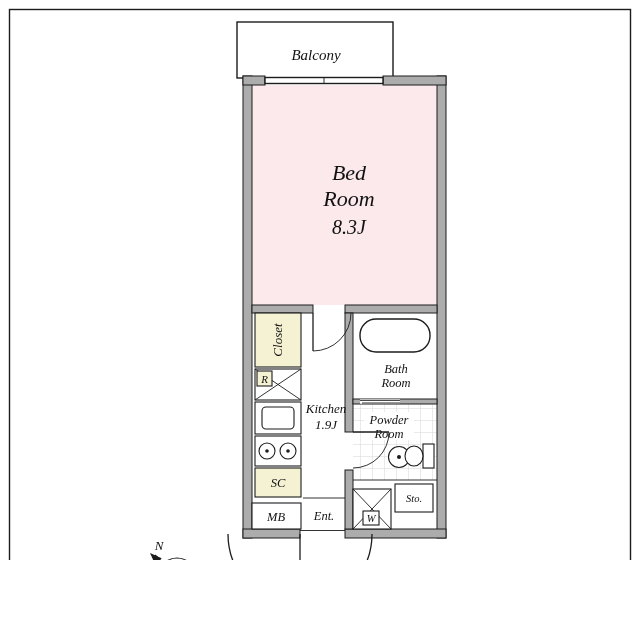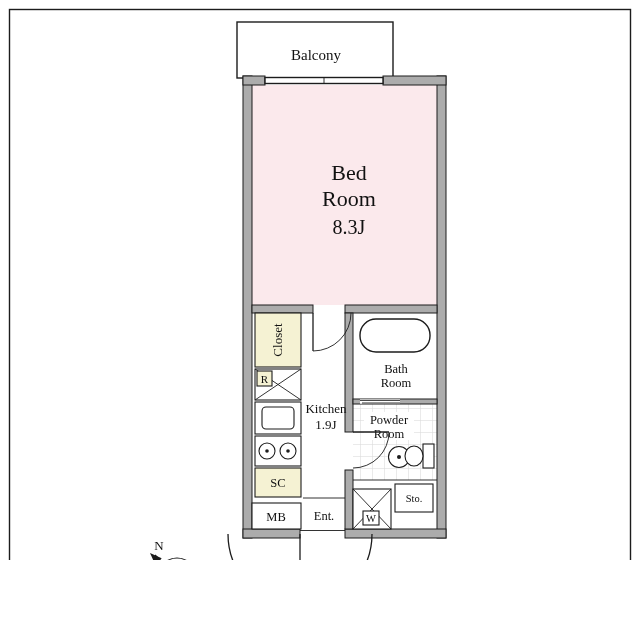--- a/index.html
+++ b/index.html
@@ -1,16 +1,16 @@
 <!DOCTYPE html>
 <html><head>
 <meta charset="utf-8">
 <style>
   html,body{margin:0;padding:0;background:#ffffff;}
-  .stage{position:relative;width:640px;height:560px;background:#ffffff;overflow:hidden;}
+  .stage{position:relative;width:640px;height:560px;background:#ffffff;overflow:hidden;font-style:italic;}
   svg{display:block;}
   .frame{fill:none;stroke:#1c1c1c;stroke-width:1.4;}
   .thin{fill:#ffffff;stroke:#1c1c1c;stroke-width:1.4;}
   .wall{fill:#acacac;stroke:#1c1c1c;stroke-width:1;}
   .ln{stroke:#1c1c1c;stroke-width:1.3;fill:none;}
   .lnthin{stroke:#1c1c1c;stroke-width:0.9;fill:none;}
   .fixture{fill:#ffffff;stroke:#1c1c1c;stroke-width:1.1;}
   .fixture2{fill:#ffffff;stroke:#1c1c1c;stroke-width:1.4;}
   .cabinet{fill:#f5f2d3;stroke:#1c1c1c;stroke-width:1.1;}
   .bedroomFloor{fill:#fbe9ec;stroke:none;}

